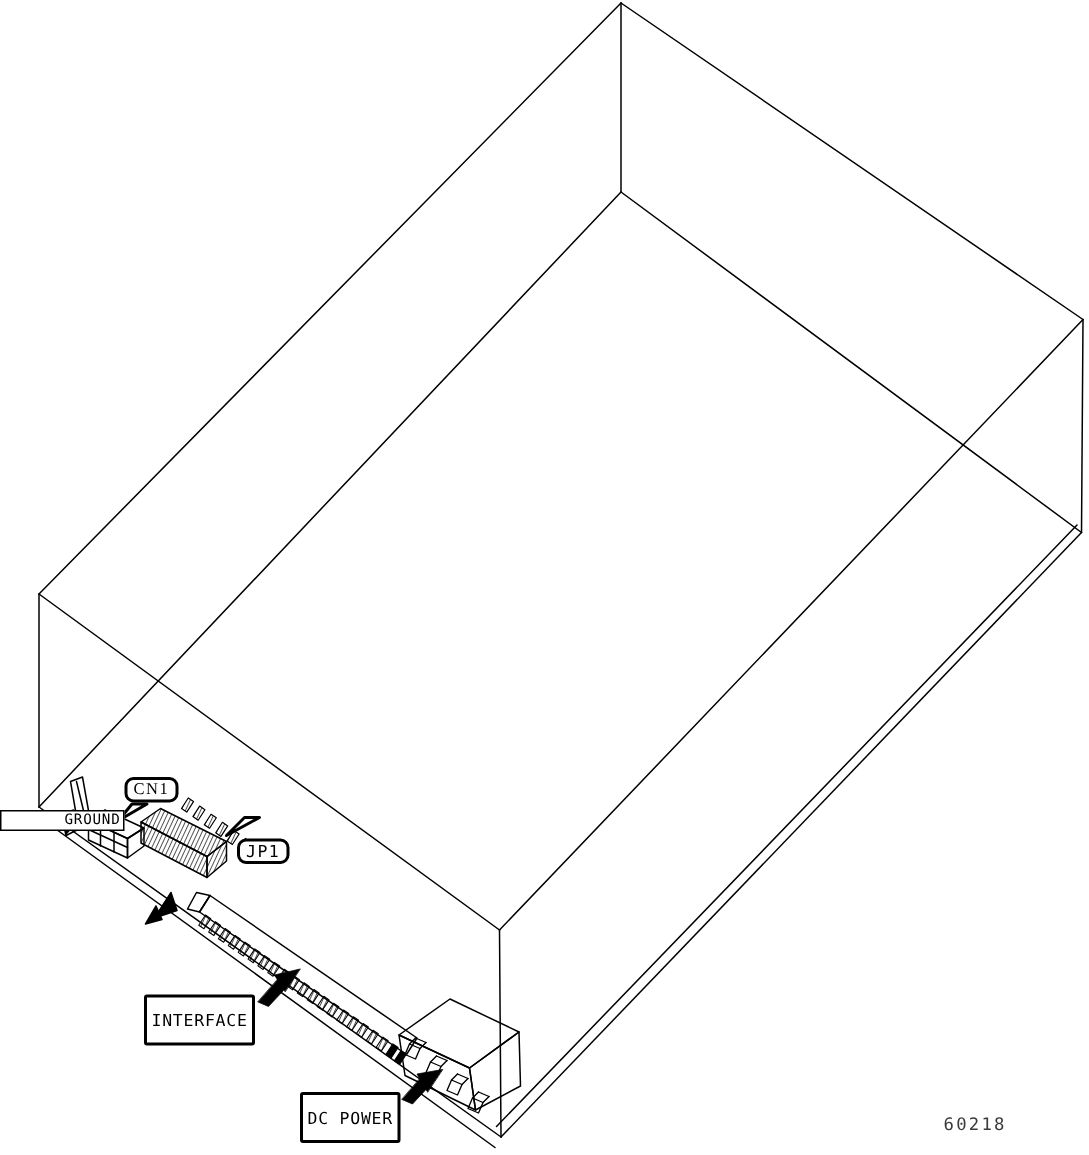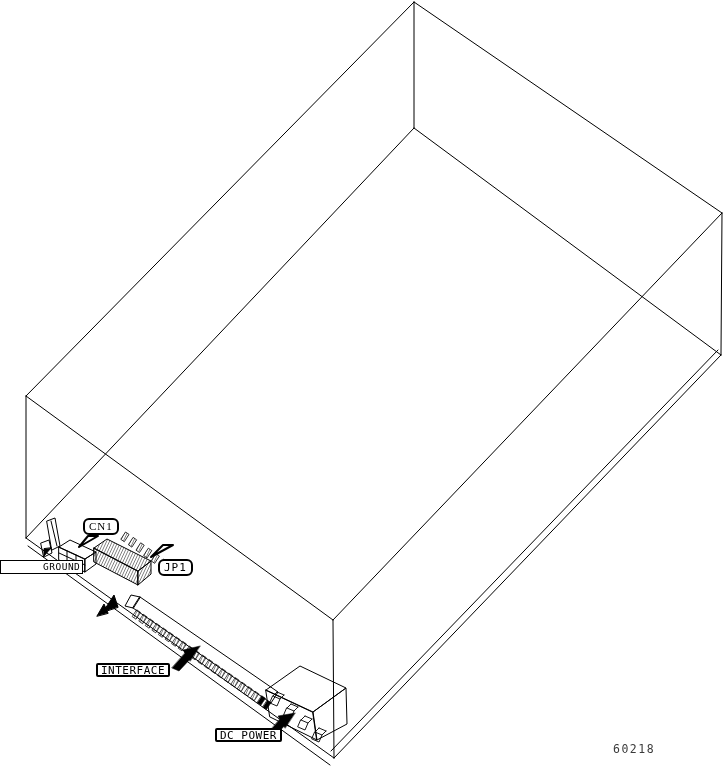--- a/index.html
+++ b/index.html
@@ -24,25 +24,25 @@
     color:var(--line);
     border:2px solid var(--line);
     font-size:11px;line-height:1;
     letter-spacing:1px;
     padding:1px 3px;
     white-space:nowrap;
     box-sizing:border-box;
   }
   .callout.balloon{border-width:2.5px;border-radius:6px;padding:1px 4px;height:17px;}
   .callout.plain{border-width:1.5px;font-size:9.5px;letter-spacing:0.5px;padding:1px 2px;border-radius:0;}
-  .callout.square{border-radius:2px;height:14px;letter-spacing:0.5px;}
+  .callout.square{border-radius:2px;height:34px;letter-spacing:0.5px;}
   .fig-number{
     position:absolute;
     color:var(--fignum);
-    font-size:11.5px;letter-spacing:1.5px;line-height:1;
+    font-size:11.5px;letter-spacing:1.5px;line-height:1;margin-left:16px;
   }
 </style>
 </head>
 <body>
 
 <div class="stage">
 
   <svg width="726" height="770" viewBox="0 0 726 770" fill="none" stroke="#000" stroke-width="1" stroke-linecap="round" stroke-linejoin="round">
 
     <defs>
@@ -159,24 +159,24 @@
       <polygon points="163,545 173,545 151,557" fill="#fff" stroke-width="2"></polygon>
       <g fill="#000" stroke-width="0.5">
         <polygon points="172,668 179,671 193,656 186,652"></polygon>
         <polygon points="200,646 183,650 190,661"></polygon>
         <polygon points="268,733 275,736 288,722 281,718"></polygon>
         <polygon points="295,713 278,716 285,728"></polygon>
       </g>
     </g>
   </svg>
 
-  <div class="callout plain" style="left:0px; top:560px;padding-left:42px;">GROUND</div>
+  <div class="callout plain" style="left:0px; top:540px;padding-left:42px;">GROUND</div>
 
   <div class="callout balloon" style="left:83px; top:518px;font-family:Liberation Serif, serif;">CN1</div>
 
   <div class="callout balloon" style="left:158px; top:527px;margin-top:32px;">JP1</div>
 
   <div class="callout square" style="left:96px; top:663px;">INTERFACE</div>
 
-  <div class="callout square" style="left:215px; top:728px;">DC POWER</div>
+  <div class="callout square" style="left:200px; top:728px;">DC POWER</div>
 
   <div class="fig-number" style="left:613px; top:744px;">60218</div>
 </div>
 
 </body></html>

